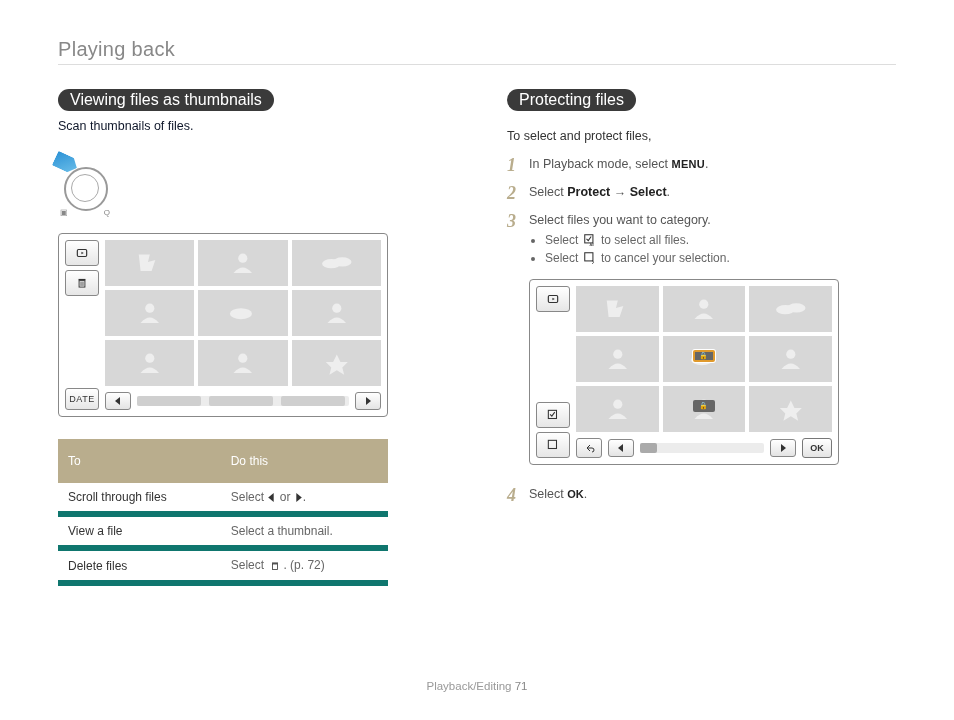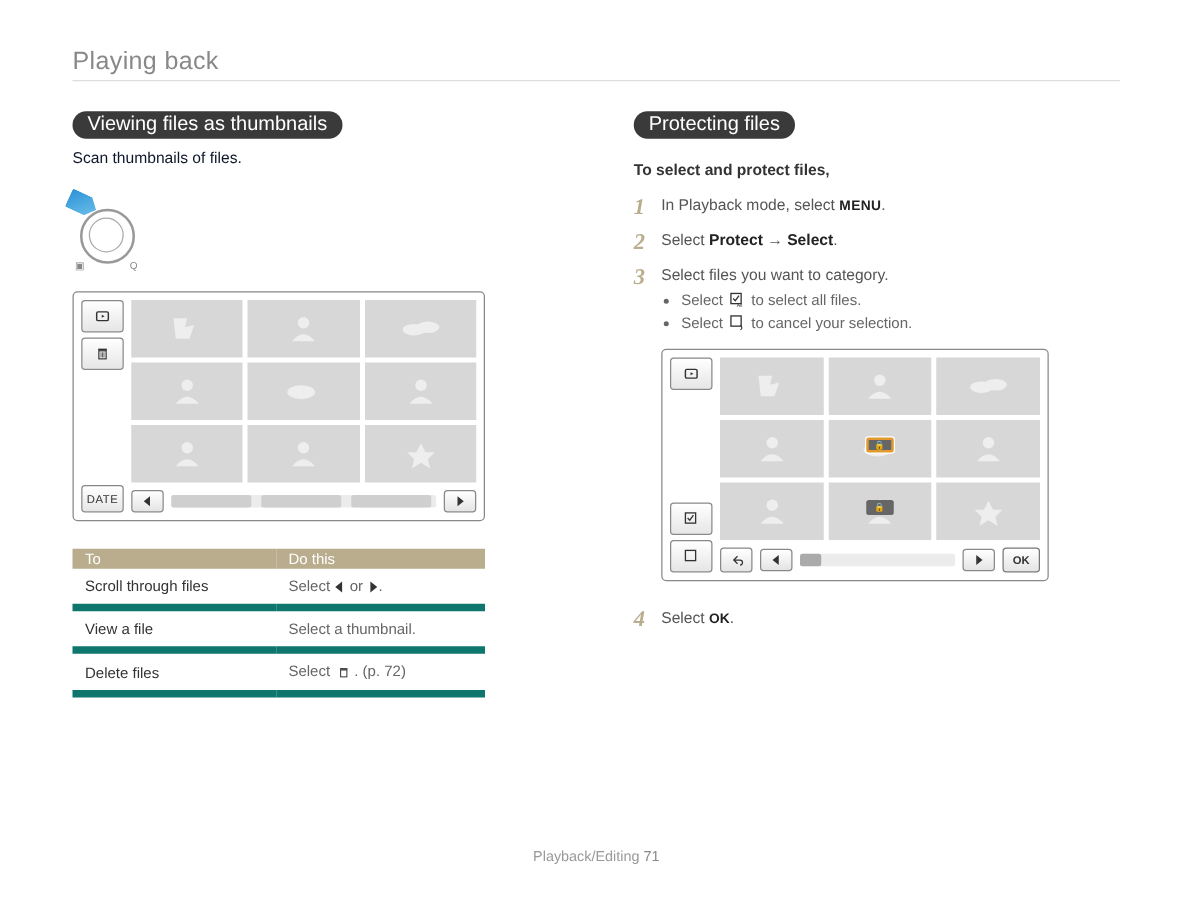--- a/index.html
+++ b/index.html
@@ -94,26 +94,26 @@
     background:linear-gradient(#fff,#e4e4e4);
     display:flex; align-items:center; justify-content:center; font-size:10px; color:#444;
   }
   .track { flex:1; height:10px; background:#ececec; border-radius:2px; position:relative;}
   .track .seg { position:absolute; top:0; height:10px; background:#cfcfcf; border-radius:2px;}
   .datelabel { text-align:center; font-size:10px; color:#333; margin-top:2px; letter-spacing:0.5px;}
   .okbtn { width:30px; height:20px; border:1px solid #777; border-radius:3px; background:linear-gradient(#fff,#e4e4e4); display:flex;align-items:center;justify-content:center; font-size:9px; font-weight:bold; color:#333;}
   .backbtn { width:26px; height:20px; border:1px solid #888; border-radius:3px; background:linear-gradient(#fff,#e4e4e4); display:flex; align-items:center; justify-content:center; }
 
   table.action { width: 330px; border-collapse:collapse; font-size:12px; }
-  table.action th { background:#b9ad8d; color:#fff; text-align:left; font-weight:400; padding:1px 10px; }
+  table.action th { background:#b9ad8d; color:#fff; text-align:left; font-weight:400; padding:15px 10px; }
   table.action td { border-bottom:6px solid #0f766e; padding:7px 10px; color:#666; }
   table.action td:first-child { color:#333; }
   .trisvg { display:inline-block; vertical-align:-2px; }
 
-  .subhead { font-weight:bold; color:#333; margin: 10px 0 14px; }
+  .subhead { font-weight:normal; color:#333; margin: 10px 0 14px; }
   ol.steps { list-style:none; counter-reset: step; }
   ol.steps > li { position:relative; padding-left:22px; margin-bottom:14px; color:#555;}
   ol.steps > li .num {
     position:absolute; left:0; top:-2px; font-style:italic; font-size:18px;
     font-family: Georgia, 'Times New Roman', serif; color:#b9ad8d; font-weight:bold;
   }
   ol.steps b { color:#222; }
   .arrowtxt { font-family: Arial; }
   ul.sub { list-style: disc; margin: 6px 0 0 16px; }
   ul.sub li { color:#666; font-size:12px; margin-bottom:4px;}

